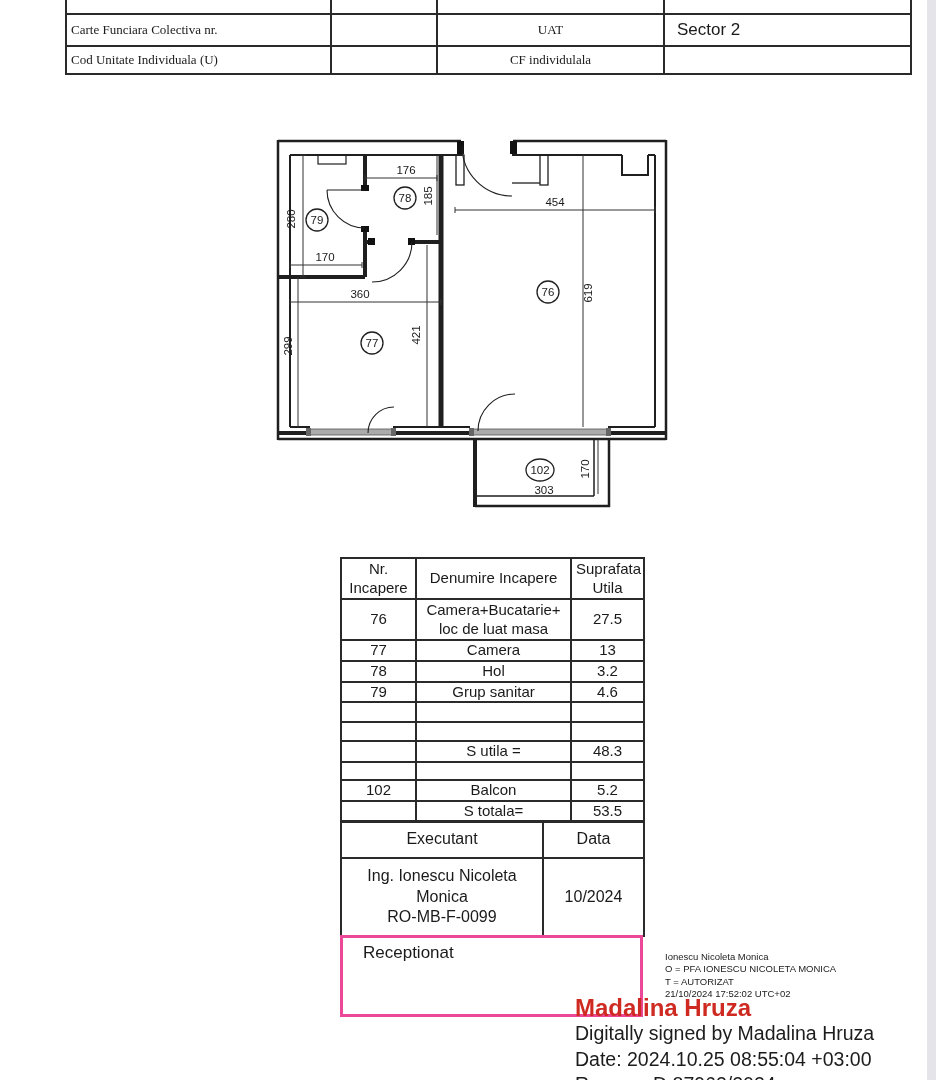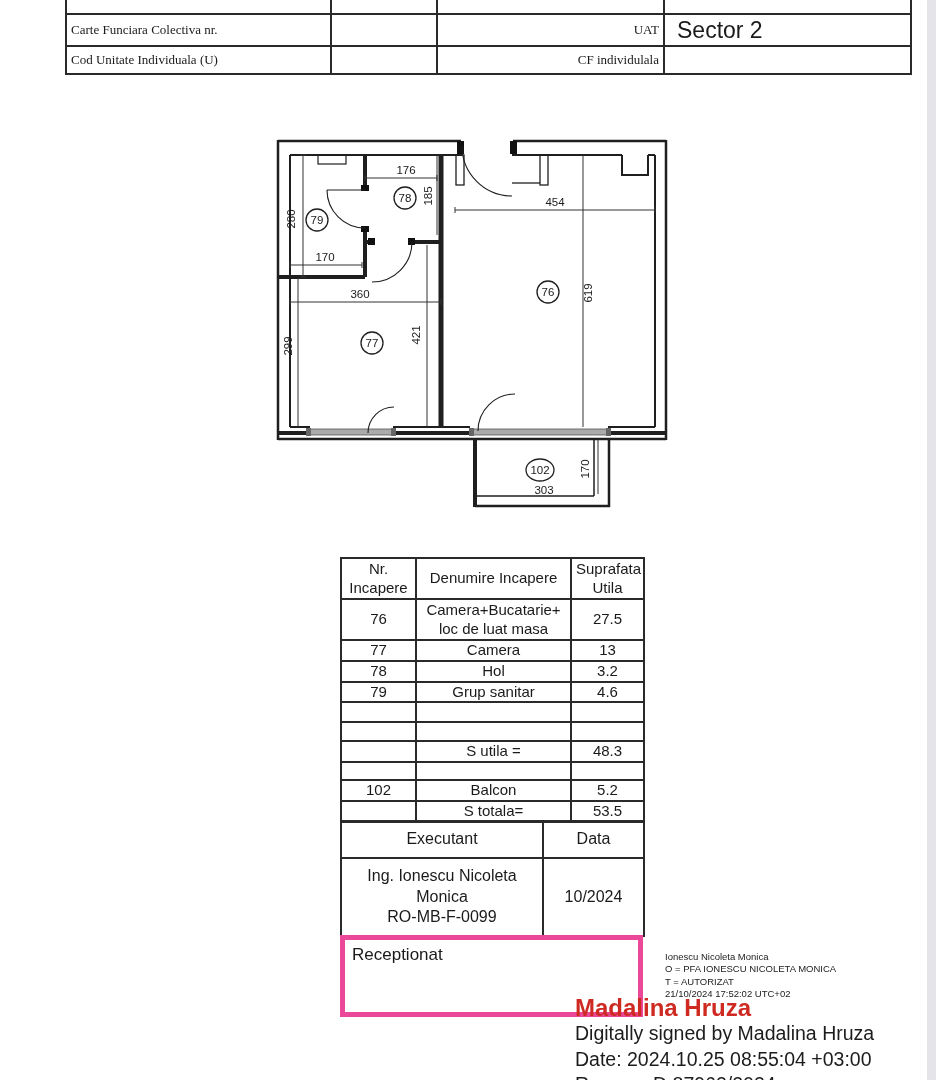--- a/index.html
+++ b/index.html
@@ -2,25 +2,25 @@
 <html><head>
 <meta charset="utf-8">
 <style>
   html,body{margin:0;padding:0;background:#fff;}
   #canvas{position:relative;width:936px;height:1080px;background:#ffffff;overflow:hidden;
           font-family:"Liberation Sans",sans-serif;color:#1a1a1a;}
   .abs{position:absolute;}
   table{border-collapse:collapse;table-layout:fixed;}
   td{border:2px solid #2a2a2a;padding:0 4px;vertical-align:middle;overflow:hidden;}
   .hdr td{font-family:"Liberation Serif",serif;font-size:13px;}
-  .hdr td.sans{font-family:"Liberation Sans",sans-serif;font-size:23px;padding-left:12px;}
-  .hdr td.ctr{text-align:right;}
+  .hdr td.sans{font-family:"Liberation Sans",sans-serif;font-size:17px;padding-left:12px;}
+  .hdr td.ctr{text-align:center;}
   .rt td{font-size:15px;text-align:center;line-height:1.25;}
   .et td{font-size:16px;text-align:center;line-height:1.3;margin-top:14px;}
-  .recept{border:5px solid #ec4899;font-size:17px;padding:5px 7px;box-sizing:border-box;}
+  .recept{border:3px solid #ec4899;font-size:17px;padding:5px 20px;box-sizing:border-box;}
   .stamp{font-size:9.5px;line-height:12.4px;color:#222;white-space:nowrap;}
   .redsig{font-size:24px;font-weight:bold;white-space:nowrap;}
   .digsig{font-size:19.5px;line-height:25.5px;color:#1c1c1c;white-space:nowrap;}
   .edge{background:#e5e5e9;}
   svg text{font-family:"Liberation Sans",sans-serif;font-size:11.5px;fill:#1a1a1a;}
   .wl{stroke:#1f1f1f;fill:none;}
   .dim{stroke:#333;stroke-width:1;fill:none;}
 </style>
 </head>
 <body>

